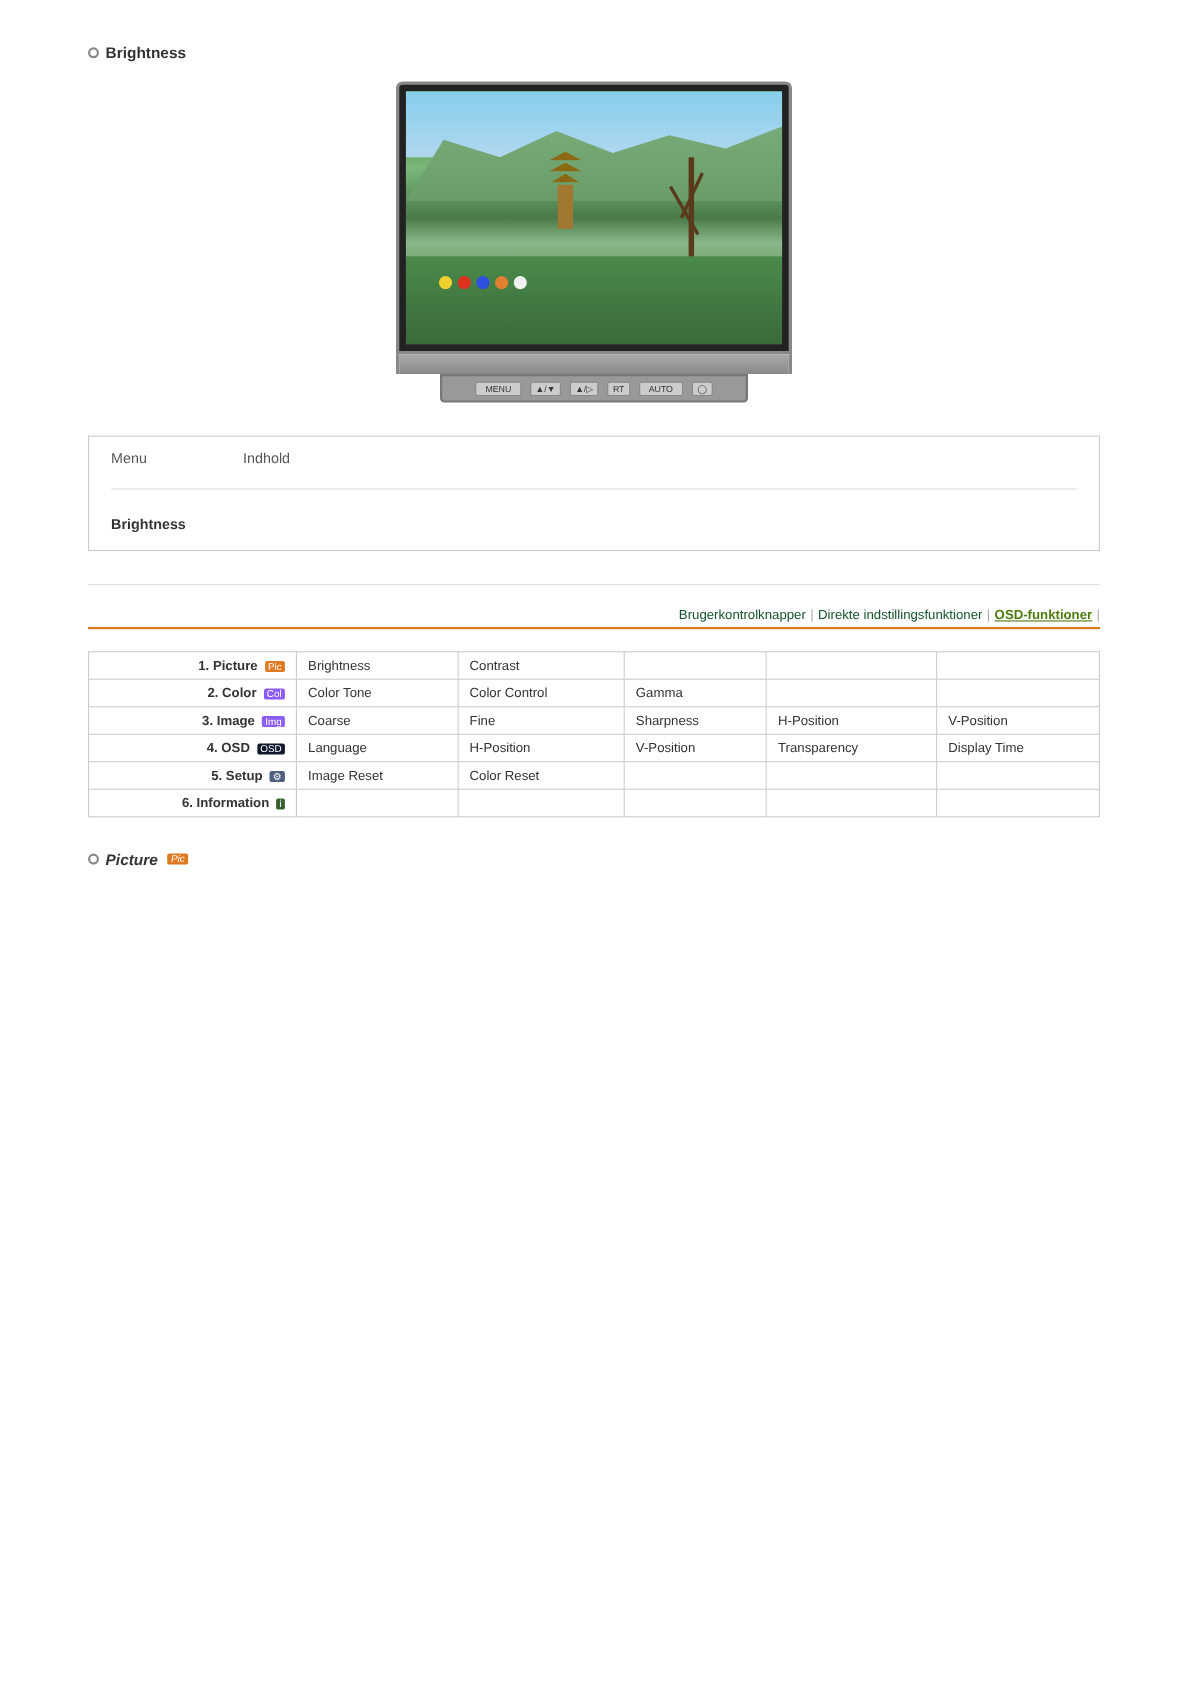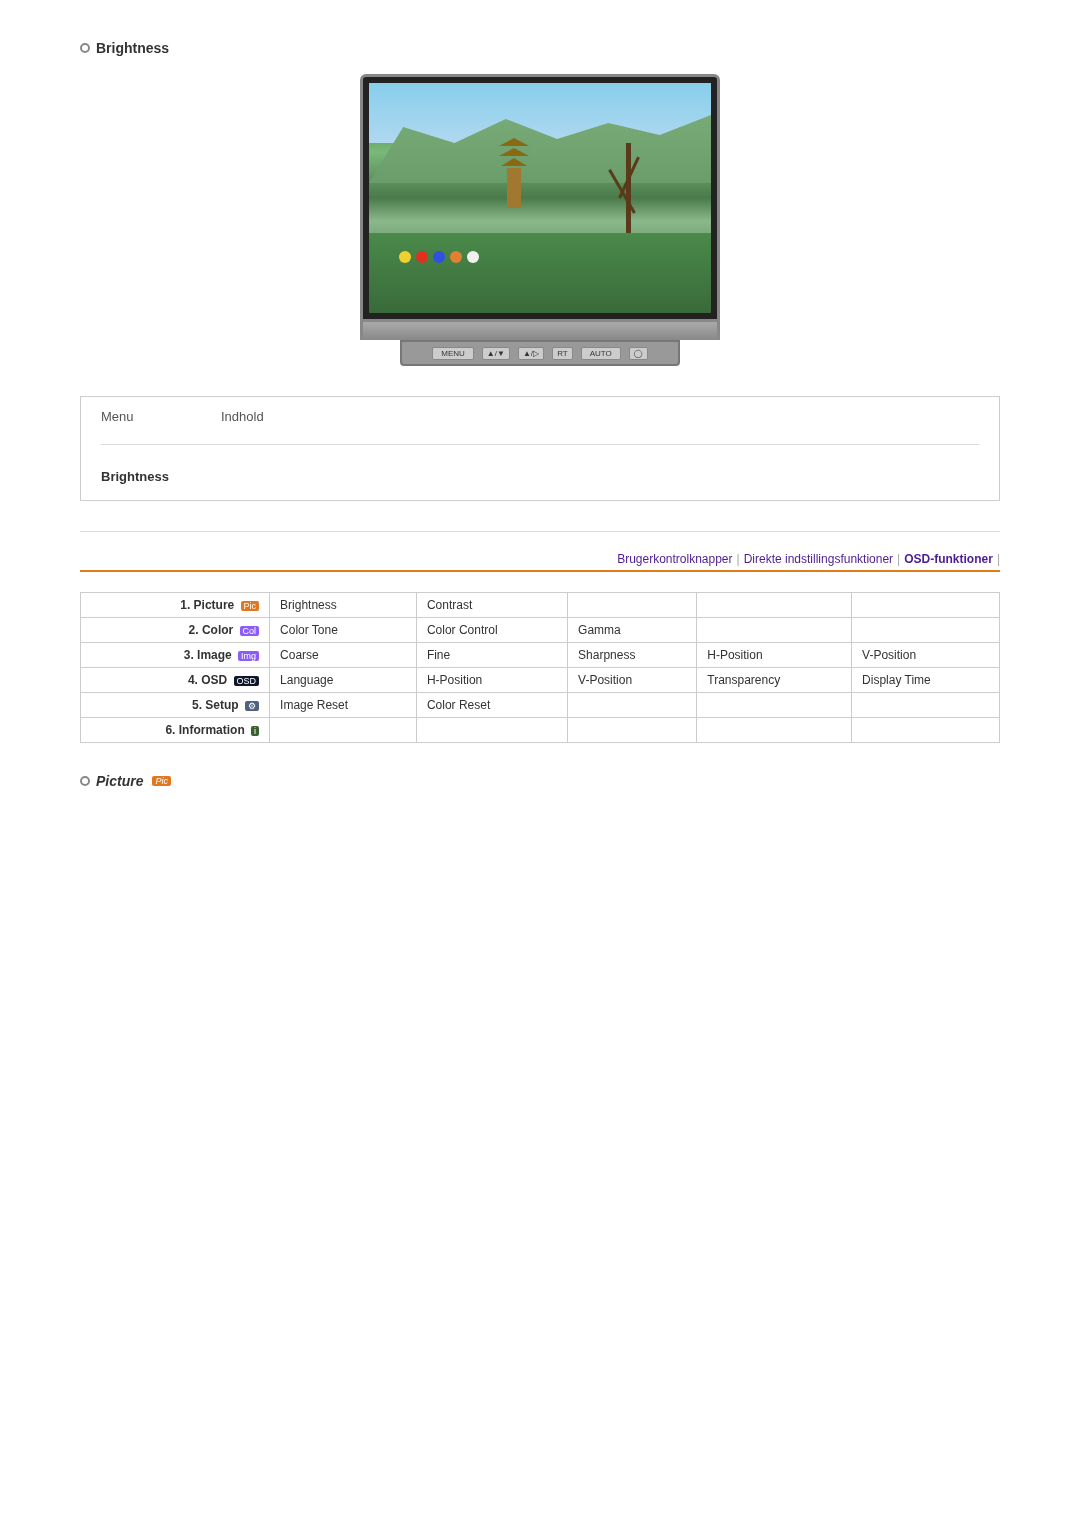--- a/index.html
+++ b/index.html
@@ -192,26 +192,27 @@
       align-items: center;
       gap: 4px;
       margin-bottom: 20px;
       font-size: 12px;
       color: #555;
       border-bottom: 2px solid #e07b1a;
       padding-bottom: 4px;
     }
 
     .nav-link {
-      color: #4c1d95;
+      color: #14532d;
       text-decoration: none;
       cursor: pointer;
     }
     .nav-link.active {
-      color: #4c1d95;
+      color: #4d7c0f;
+      text-decoration: underline;
       font-weight: bold;
       text-align: right;
     }
     .nav-separator {
       color: #aaa;
     }
 
     .menu-table {
       width: 100%;
       border-collapse: collapse;

